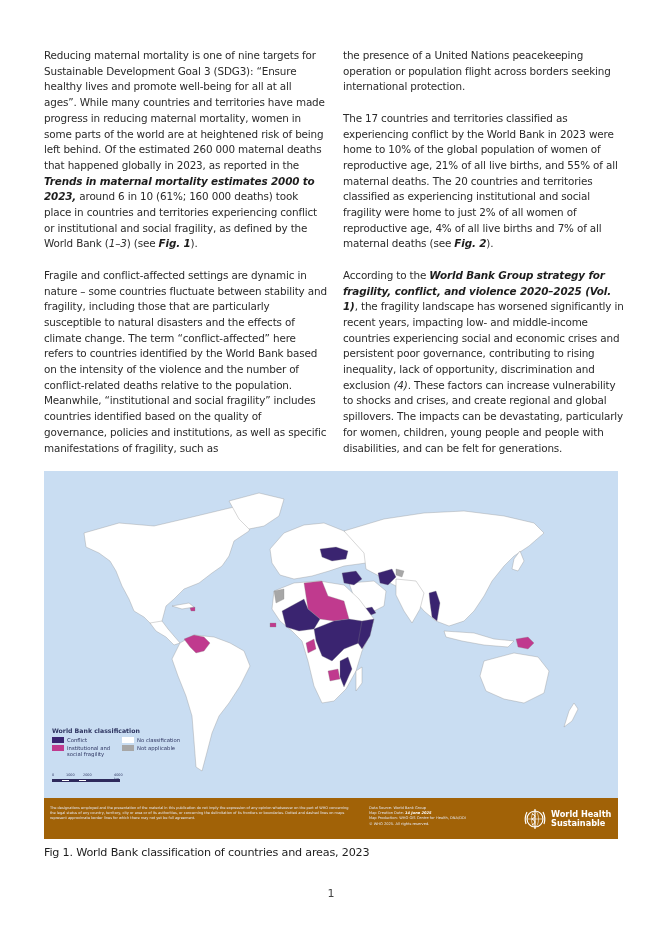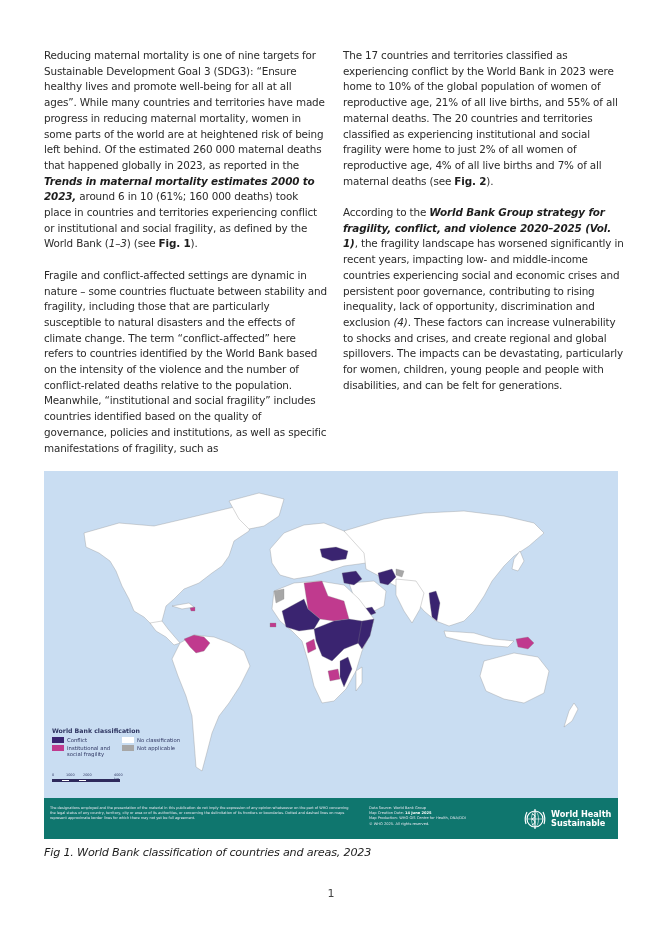--- a/index.html
+++ b/index.html
@@ -1,60 +1,61 @@
 <!DOCTYPE html>
 <html><head>
 <meta charset="utf-8">
 <style>
   html, body { margin: 0; padding: 0; background: #ffffff; }
   body { width: 662px; height: 936px; position: relative; overflow: hidden; font-family: "DejaVu Sans", sans-serif; color: #2a2a2a; }
   .col { position: absolute; top: 48px; width: 283px; font-size: 10.4px; line-height: 15.7px; letter-spacing: -0.15px; }
   .col p { margin: 0 0 15.7px 0; }
   #col-left { left: 44px; }
   #col-right { left: 343px; }
-  b { font-weight: bold; color: #1d1d1d; }
+  b { font-weight: bold; color: #1d1d1d; font-style: italic; }
   i.bi { font-style: italic; font-weight: bold; color: #1d1d1d; }
   i { }
 
   #map-frame { position: absolute; left: 44px; top: 471px; width: 574px; height: 368px; background: #c9ddf2; overflow: hidden; }
   #map-svg { position: absolute; left: 0; top: 0; }
   .land { fill: #ffffff; stroke: #8a8a8a; stroke-width: 0.35; }
   .conf { fill: #3a2470; stroke: #8a8a8a; stroke-width: 0.3; }
   .frag { fill: #c03a8e; stroke: #8a8a8a; stroke-width: 0.3; }
   .na { fill: #a7a7a7; stroke: #8a8a8a; stroke-width: 0.3; }
 
   #legend { position: absolute; left: 8px; top: 256px; font-size: 5.3px; color: #2e3561; }
   #legend .lg-title { font-weight: bold; font-size: 6.2px; margin-bottom: 3px; }
   .lg-row { display: flex; align-items: flex-start; margin-bottom: 2px; }
   .lg-item { display: flex; align-items: flex-start; width: 70px; }
   .sw { width: 12px; height: 6px; margin-right: 3px; flex-shrink: 0; }
   #scale { position: absolute; left: 8px; top: 302px; font-size: 3.4px; color: #2e3561; }
   #scale .labels span { position: absolute; top: 0; }
   #scale .bar { position: absolute; top: 6px; left: 0; width: 68px; height: 3px; background: #2e2a5c; }
   #scale .seg { position: absolute; top: 1px; height: 1px; background: #ffffff; }
 
-  #map-footer { position: absolute; left: 0; top: 327px; width: 574px; height: 41px; background: #0f766e; color: #e6e8f0; }
+  #map-footer { position: absolute; left: 0; top: 327px; width: 574px; height: 41px; background: #a16207; color: #e6e8f0; }
   #disclaimer { position: absolute; left: 6px; top: 8px; width: 300px; font-size: 3.5px; line-height: 5px; }
   #source { position: absolute; left: 325px; top: 8px; font-size: 3.6px; line-height: 5.2px; }
   #who-logo { position: absolute; left: 478px; top: 8px; display: flex; align-items: center; }
   #who-emblem { width: 26px; height: 26px; }
   #who-name { font-size: 8.2px; line-height: 8.6px; font-weight: bold; color: #ffffff; margin-left: 3px; }
 
-  #fig-caption { position: absolute; left: 44px; top: 846px; font-size: 11.2px; color: #1d1d1d; letter-spacing: -0.2px; font-style: italic; }
+  #fig-caption { position: absolute; left: 44px; top: 846px; font-size: 11.2px; color: #1d1d1d; letter-spacing: -0.2px; }
   #page-number { position: absolute; left: 0; width: 662px; text-align: center; top: 887px; font-size: 11px; color: #444; }
 </style>
 </head>
 <body>
 
 <div id="col-left" class="col">
   <p><span>Reducing maternal mortality is one of nine targets for Sustainable Development Goal 3 (SDG3): “Ensure healthy lives and promote well-being for all at all ages”. While many countries and territories have made progress in reducing maternal mortality, women in some parts of the world are at heightened risk of being left behind. Of the estimated 260 000 maternal deaths that happened globally in 2023, as reported in the </span><i class="bi">Trends in maternal mortality estimates 2000 to 2023,</i><span> around 6 in 10 (61%; 160 000 deaths) took place in countries and territories experiencing conflict or institutional and social fragility, as defined by the World Bank (</span><i>1–3</i><span>) (see </span><b>Fig. 1</b><span>).</span></p>
   <p>Fragile and conflict-affected settings are dynamic in nature – some countries fluctuate between stability and fragility, including those that are particularly susceptible to natural disasters and the effects of climate change. The term “conflict-affected” here refers to countries identified by the World Bank based on the intensity of the violence and the number of conflict-related deaths relative to the population. Meanwhile, “institutional and social fragility” includes countries identified based on the quality of governance, policies and institutions, as well as specific manifestations of fragility, such as</p>
 </div>
 
 <div id="col-right" class="col">
+  <p>the presence of a United Nations peacekeeping operation or population flight across borders seeking international protection.</p>
   <p><span>The 17 countries and territories classified as experiencing conflict by the World Bank in 2023 were home to 10% of the global population of women of reproductive age, 21% of all live births, and 55% of all maternal deaths. The 20 countries and territories classified as experiencing institutional and social fragility were home to just 2% of all women of reproductive age, 4% of all live births and 7% of all maternal deaths (see </span><b>Fig. 2</b><span>).</span></p>
   <p><span>According to the </span><i class="bi">World Bank Group strategy for fragility, conflict, and violence 2020–2025 (Vol. 1)</i><span>, the fragility landscape has worsened significantly in recent years, impacting low- and middle-income countries experiencing social and economic crises and persistent poor governance, contributing to rising inequality, lack of opportunity, discrimination and exclusion </span><i>(4)</i><span>. These factors can increase vulnerability to shocks and crises, and create regional and global spillovers. The impacts can be devastating, particularly for women, children, young people and people with disabilities, and can be felt for generations.</span></p>
 </div>
 
 <div id="map-frame">
   <svg id="map-svg" width="574" height="327" viewBox="0 0 574 327">
 
     <path class="land" d="M40,62 L75,52 L110,55 L140,48 L165,42 L190,36 L210,42 L205,60 L190,70 L185,85 L178,95 L168,102 L155,112 L140,118 L130,128 L122,135 L118,150 L112,158 L106,152 L100,146 L90,140 L85,128 L78,115 L72,100 L66,90 L55,82 L42,76 Z"></path>
     <path class="land" d="M185,30 L215,22 L240,28 L235,45 L220,55 L205,58 L195,48 Z"></path>
 

